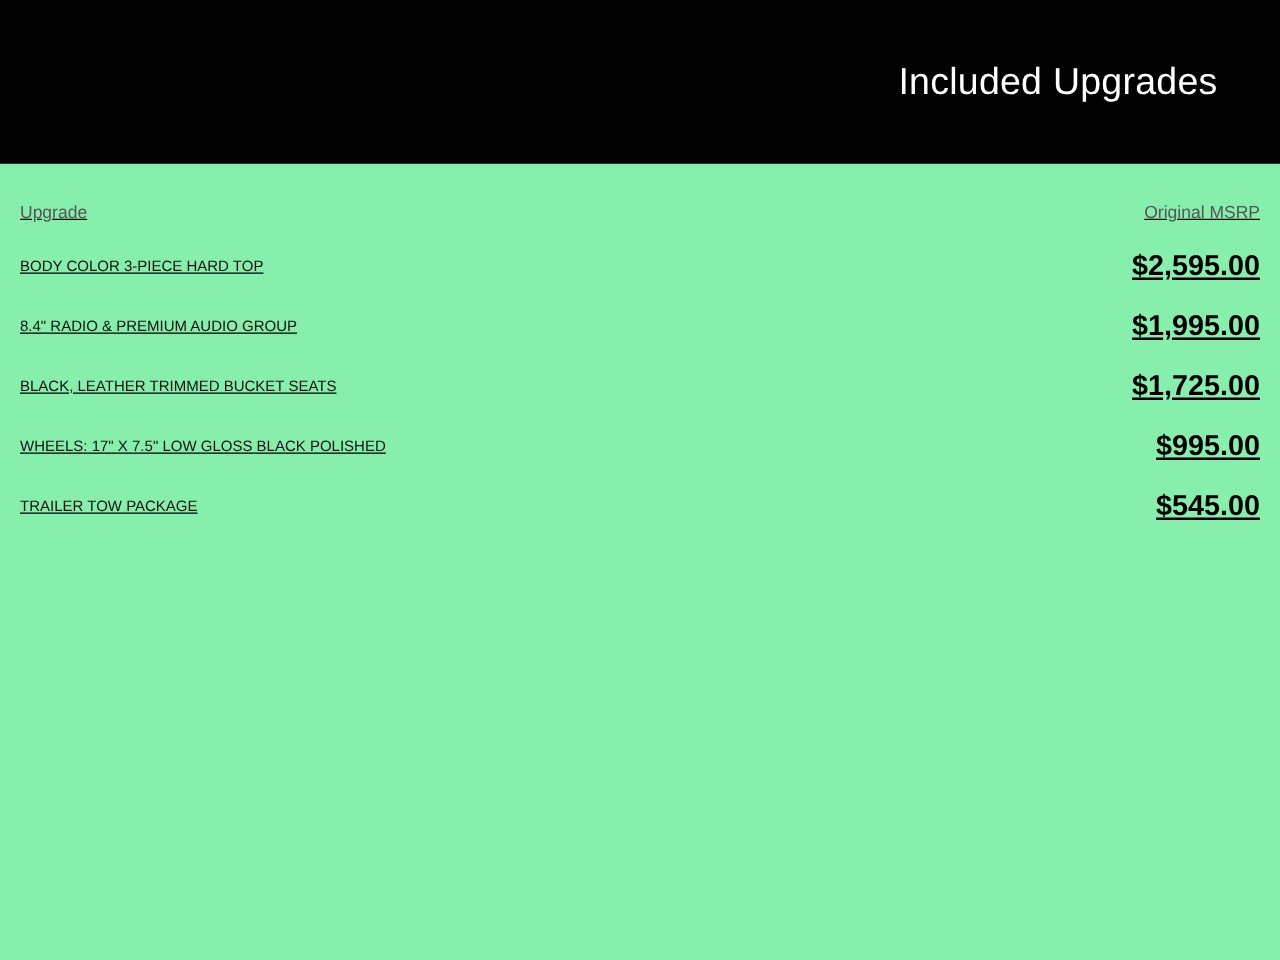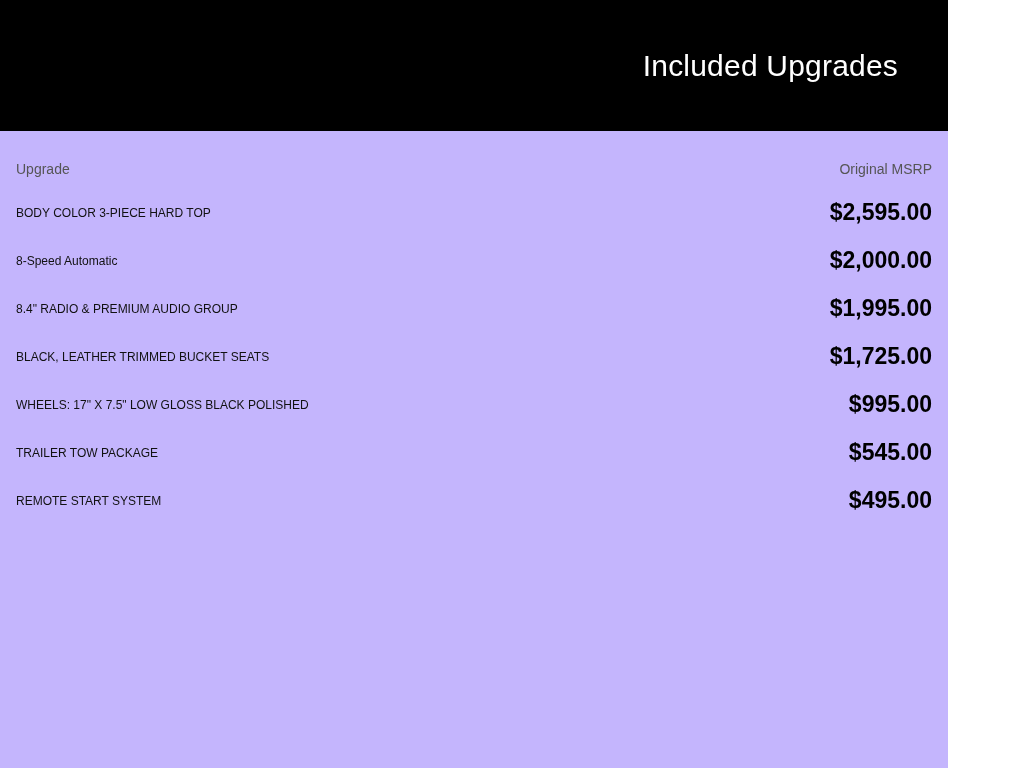--- a/index.html
+++ b/index.html
@@ -4,24 +4,25 @@
 <style>
   * { box-sizing: border-box; margin: 0; padding: 0; }
   html, body {
     width: 1024px;
     height: 768px;
     background: #ffffff;
     font-family: "Liberation Sans", sans-serif;
     overflow: hidden;
   }
   .page {
-    width: 948px;
+    width: 1024px;
     height: 768px;
     position: relative;
-    background: #c4b5fd;
+    background: #86efac;
+    text-decoration: underline;
   }
   .header-band {
     width: 100%;
     height: 131px;
     background: #000000;
     display: flex;
     align-items: center;
     justify-content: flex-end;
     padding-right: 50px;
   }
@@ -92,41 +93,33 @@
           <th>Upgrade</th>
           <th class="right">Original MSRP</th>
         </tr>
       </thead>
       <tbody>
         <tr>
           <td class="upgrade-name">BODY COLOR 3-PIECE HARD TOP</td>
           <td class="msrp right">$2,595.00</td>
         </tr>
         <tr>
-          <td class="upgrade-name">8-Speed Automatic</td>
-          <td class="msrp right">$2,000.00</td>
-        </tr>
-        <tr>
           <td class="upgrade-name">8.4" RADIO &amp; PREMIUM AUDIO GROUP</td>
           <td class="msrp right">$1,995.00</td>
         </tr>
         <tr>
           <td class="upgrade-name">BLACK, LEATHER TRIMMED BUCKET SEATS</td>
           <td class="msrp right">$1,725.00</td>
         </tr>
         <tr>
           <td class="upgrade-name">WHEELS: 17" X 7.5" LOW GLOSS BLACK POLISHED</td>
           <td class="msrp right">$995.00</td>
         </tr>
         <tr>
           <td class="upgrade-name">TRAILER TOW PACKAGE</td>
           <td class="msrp right">$545.00</td>
         </tr>
-        <tr>
-          <td class="upgrade-name">REMOTE START SYSTEM</td>
-          <td class="msrp right">$495.00</td>
-        </tr>
       </tbody>
     </table>
   </div>
 
 
 </div>
 
 </body></html>

